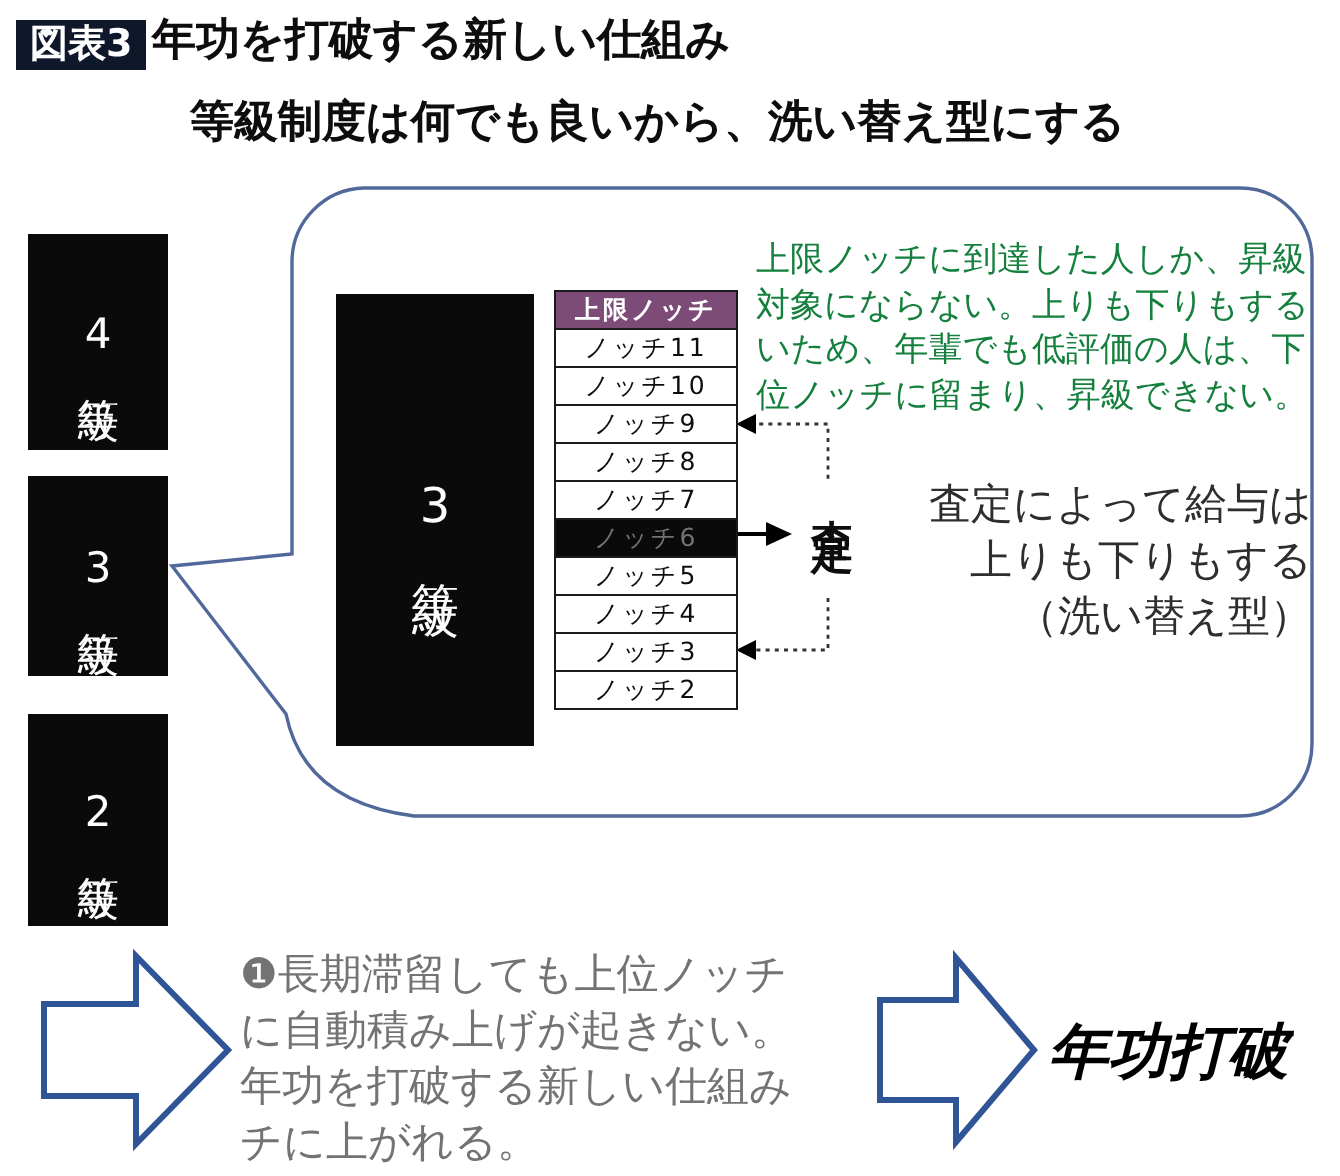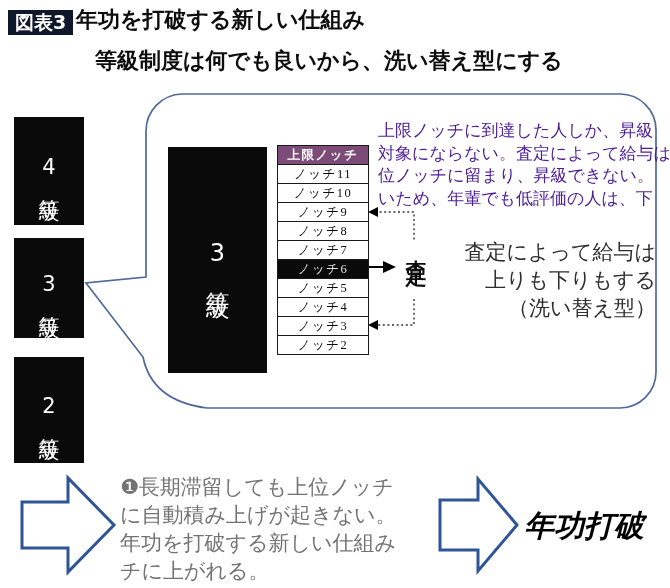--- a/index.html
+++ b/index.html
@@ -39,27 +39,27 @@
     left:168px; top:147px; width:99px; height:226px; background:#0a0a0a; color:#fdfdfd;
     display:flex; align-items:center; justify-content:center;
     writing-mode:vertical-rl; text-orientation:upright;
     font-size:24px; letter-spacing:5px;
   }
   .notch-table { left:277px; top:145px; width:92px; }
   .notch-row {
     box-sizing:border-box; height:20px; margin-top:-1px;
     border:1px solid #1a1a1a; background:#fff; color:#0d0d0d;
     display:flex; align-items:center; justify-content:center;
-    font-size:12.5px; letter-spacing:1.5px; line-height:1;font-family:Liberation Serif, serif;
+    font-size:12.5px; letter-spacing:1.5px; line-height:1;
   }
   .notch-row:first-child { margin-top:0; }
   .notch-header { background:#7c4b78; color:#fff; border-color:#1a1a1a; font-weight:bold; }
-  .notch-highlight { background:#0a0a0a; color:#e5e5e5; }
+  .notch-highlight { background:#0a0a0a; color:#737373; }
 
-  .bubble-notes { left:378px; top:119px; font-size:17px; line-height:22.5px; color:#4c1d95; }
+  .bubble-notes { left:378px; top:119px; font-size:17px; line-height:22.5px; color:#15803d; }
   .assessment-label {
     left:402px; top:243px; height:58px; color:#0d0d0d;
     writing-mode:vertical-rl; text-orientation:upright;
     font-size:21px; font-weight:bold; letter-spacing:4px;
   }
   .assessment-note {
     left:438px; top:238px; width:218px; text-align:right;
     font-size:21px; line-height:28px; color:#2e2e2e;
   }
 
@@ -109,23 +109,23 @@
     <div class="notch-row">ノッチ7</div>
     <div class="notch-row notch-highlight">ノッチ6</div>
     <div class="notch-row">ノッチ5</div>
     <div class="notch-row">ノッチ4</div>
     <div class="notch-row">ノッチ3</div>
     <div class="notch-row">ノッチ2</div>
   </div>
 
   <div class="abs bubble-notes overlay">
     <div class="nowrap">上限ノッチに到達した人しか、昇級</div>
-    <div class="nowrap">対象にならない。査定によって給与は</div>
+    <div class="nowrap">対象にならない。上りも下りもする</div>
+    <div class="nowrap">いため、年輩でも低評価の人は、下</div>
     <div class="nowrap">位ノッチに留まり、昇級できない。</div>
-    <div class="nowrap">いため、年輩でも低評価の人は、下</div>
   </div>
 
   <div class="abs assessment-label overlay">査定</div>
 
   <div class="abs assessment-note overlay">
     <div class="nowrap">査定によって給与は</div>
     <div class="nowrap">上りも下りもする</div>
     <div class="nowrap">（洗い替え型）</div>
   </div>
 

